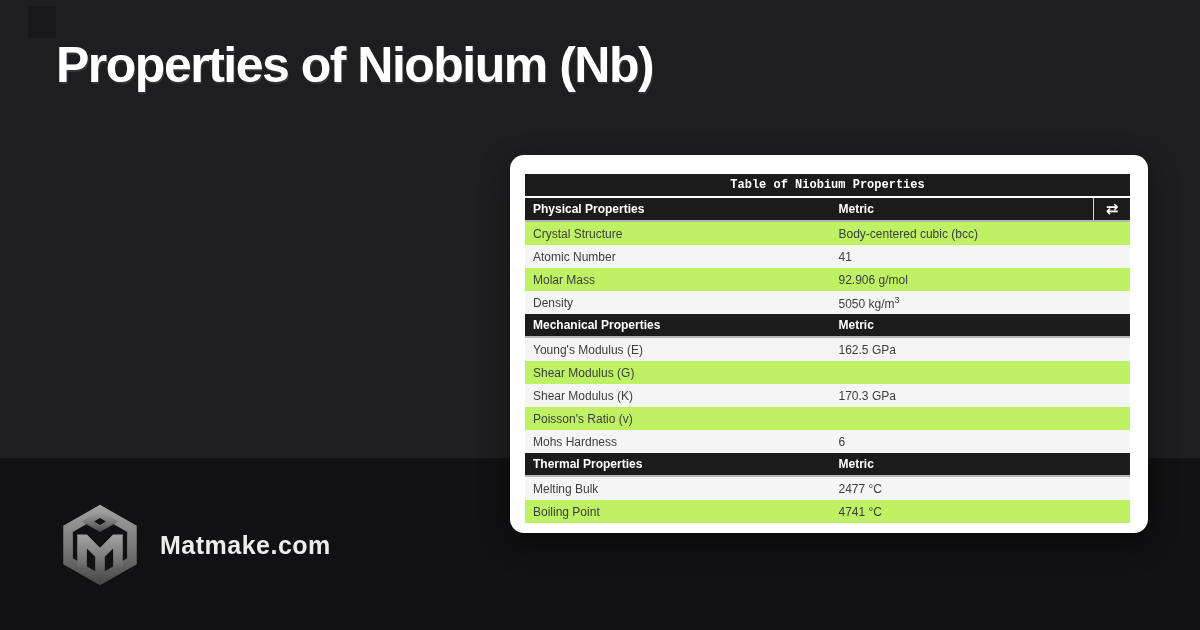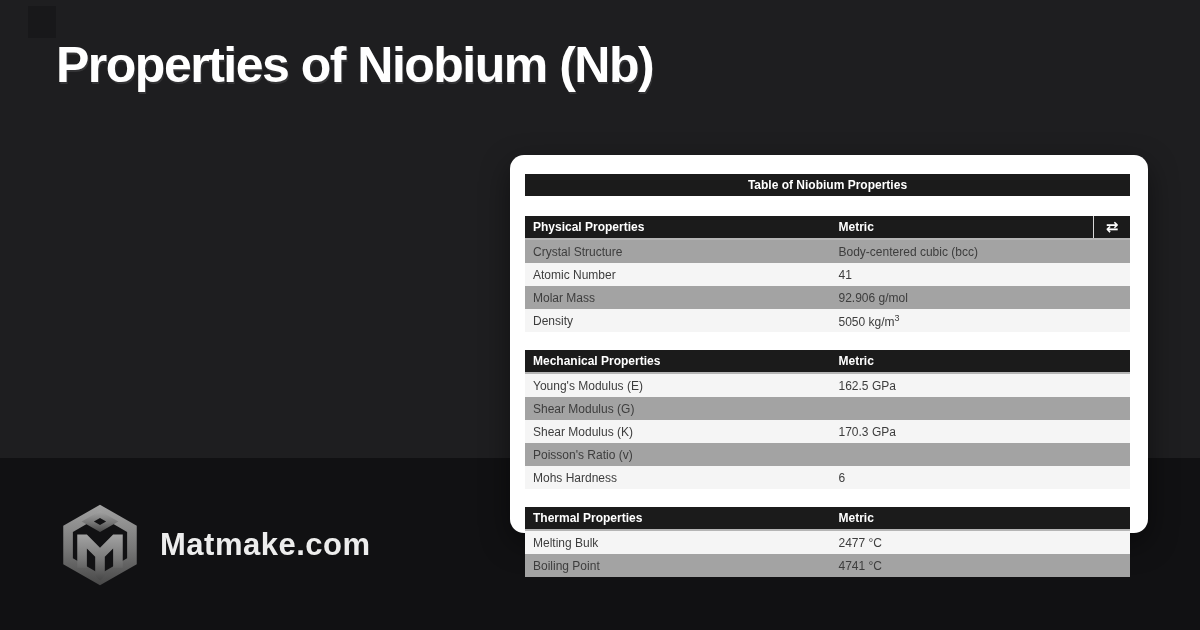--- a/index.html
+++ b/index.html
@@ -29,49 +29,48 @@
   .card {
     position:absolute; left:510px; top:155px; width:638px; height:378px;
     background:#ffffff; border-radius:14px;
     box-shadow:0 10px 30px rgba(0,0,0,0.45);
     padding:19px 18px 0 15px; box-sizing:border-box;
   }
   .tbl { width:100%; font-size:12px; }
   .tbl-title {
     background:#1b1b1b; color:#fff; font-weight:bold;
     height:22px; line-height:22px; text-align:center;
-    border-bottom:2px solid #ffffff; font-size:12px;
+    border-bottom:2px solid #ffffff; font-size:12px;font-family:Liberation Mono, monospace;
   }
   .trow { display:flex; align-items:center; }
   .trow.sec {
     background:#1b1b1b; color:#ffffff; font-weight:bold; height:22px;
     border-bottom:2px solid #b5b5b5;
-    margin-top:18px;
   }
   .trow.data { height:23px; color:#3d3d3d; }
   .trow.gray { background:#f5f5f5; }
-  .trow.white { background:#a3a3a3; }
+  .trow.white { background:#bef264; }
   .c1 { width:50.5%; padding-left:8px; box-sizing:border-box; white-space:nowrap; }
   .c2 { flex:1; padding-left:8px; white-space:nowrap; }
   .c3 {
     width:36px; align-self:stretch; display:flex;
     align-items:center; justify-content:center;
     border-left:1px solid #d8d8d8; cursor:pointer;
   }
   .swap {
     color:#ffffff; font-size:15px; line-height:1;
     font-family:"DejaVu Sans", sans-serif;
   }
   .tbl sup { font-size:9px; }
   .brand {
     position:absolute; left:58px; top:501px;
     display:flex; align-items:center; gap:18px;
   }
   .brand-name {
-    color:#ededed; font-size:31px; font-weight:bold; letter-spacing:0.5px;
+    color:#ededed; font-size:25px; font-weight:bold; letter-spacing:0.5px;
   }
 </style>
 </head>
 <body>
 
 <div class="stage">
 
   <div class="bottom-band"></div>
   <div class="corner-square"></div>
 

